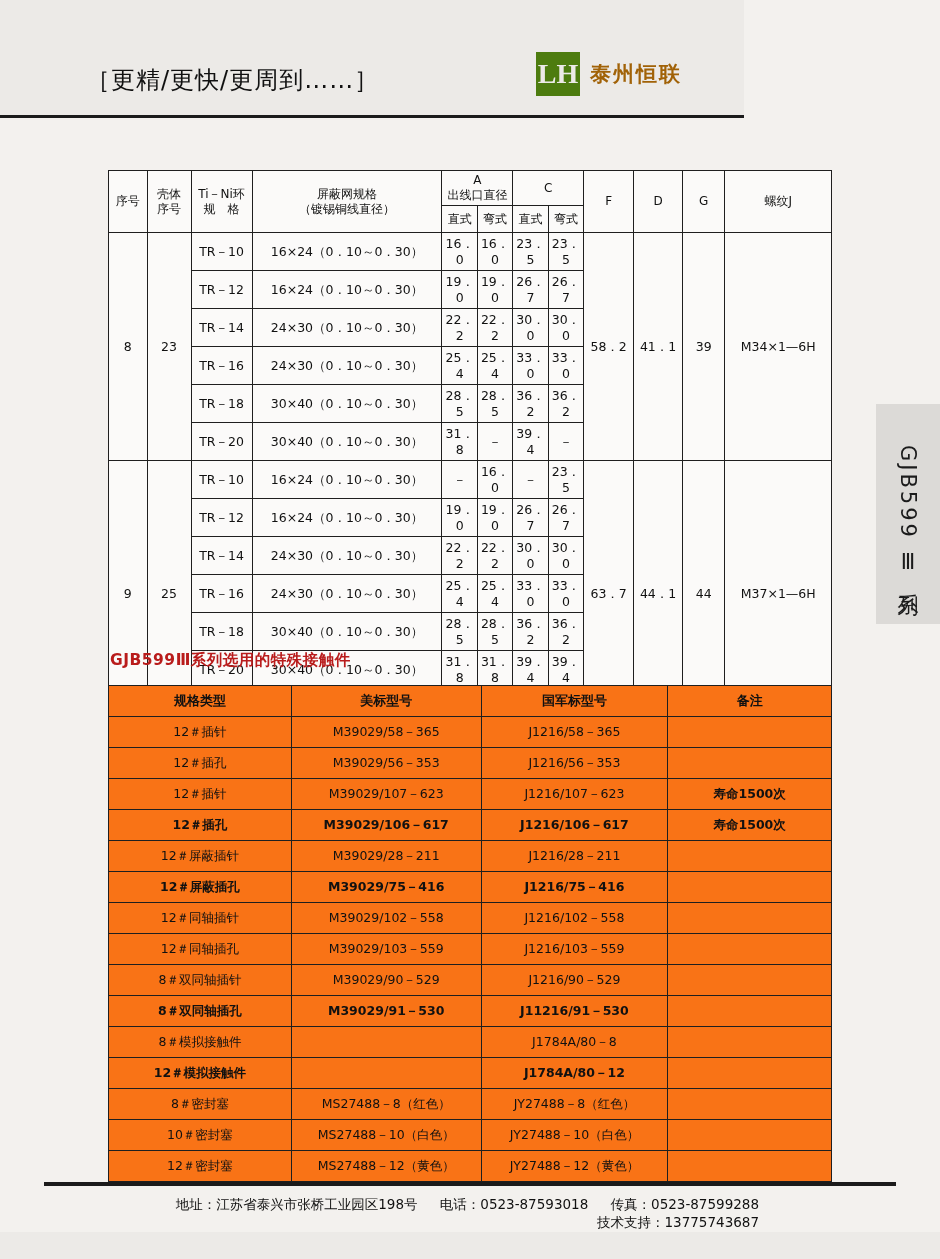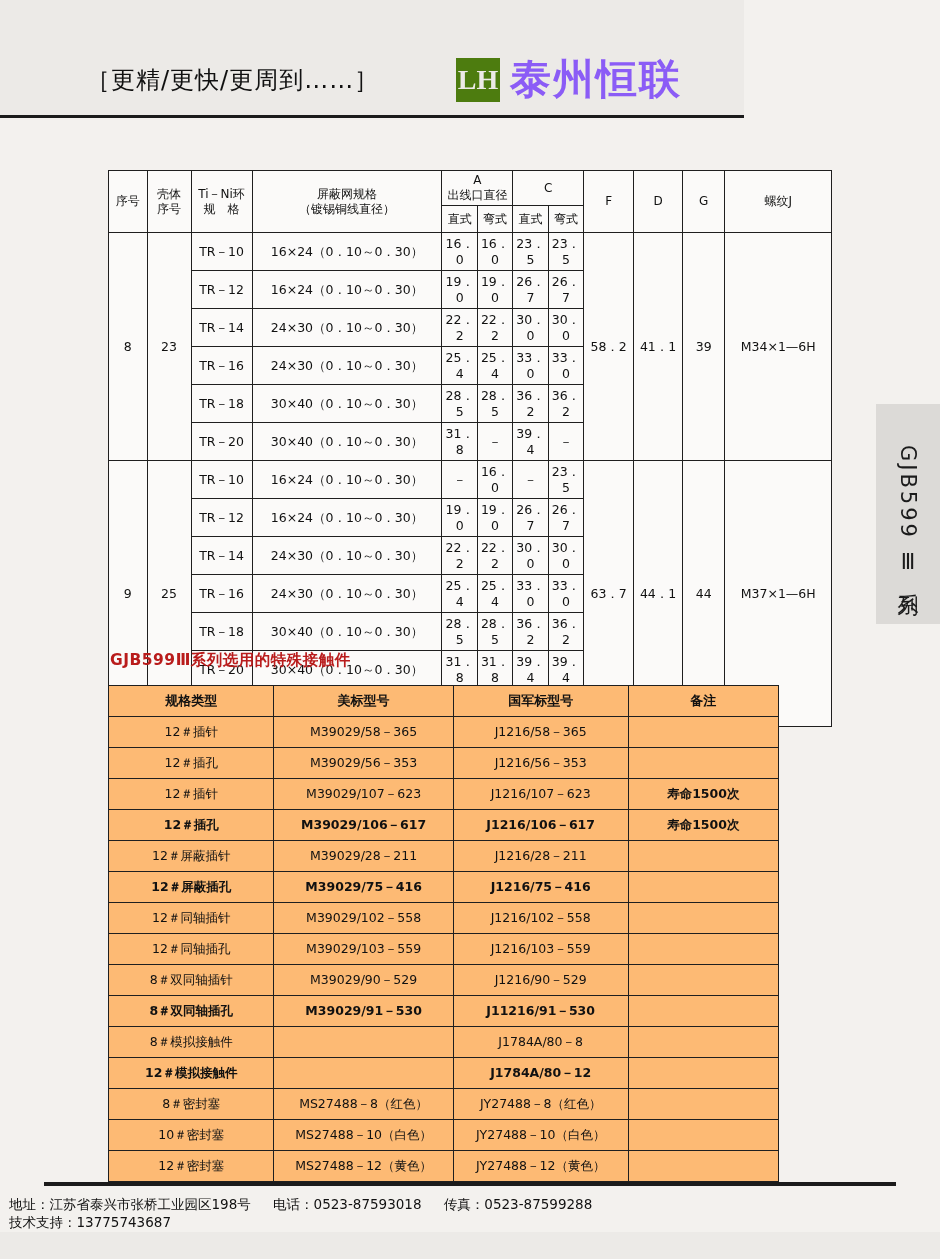--- a/index.html
+++ b/index.html
@@ -31,21 +31,21 @@
     position:absolute; right:62px; top:52px;
     display:flex; align-items:center;
   }
   .brand-mark{
     width:44px; height:44px; background:#4d7c0f; color:#eceae7;
     font-weight:bold; font-size:28px; line-height:44px; text-align:center;
     margin-right:10px;
     font-family:"Liberation Serif", serif;
   }
   .brand-name{
-    font-size:41px; font-weight:bold; letter-spacing:2px; color:#8b5cf6;
+    font-size:21px; font-weight:bold; letter-spacing:2px; color:#a16207;
     font-family:"DejaVu Sans","Liberation Sans",sans-serif;
   }
   
   .side-tab{
     position:absolute; right:0; top:404px; width:64px; height:220px;
     background:#dcdad7;
     display:flex; align-items:center; justify-content:center;
   }
   .side-tab span{
     writing-mode:vertical-rl;
@@ -76,39 +76,39 @@
   .cn{ font-family:"DejaVu Sans","Liberation Sans",sans-serif; }
 
   
   .sec-title{
     position:absolute; left:110px; top:650px;
     font-size:15.5px; font-weight:bold; color:#b91c1c;
     font-family:"DejaVu Sans","Liberation Sans",sans-serif;
     letter-spacing:0.5px;
   }
   .contact-table{
-    position:absolute; left:108px; top:685px; width:671px;
-    font-size:12.5px; background:#fdba74;
+    position:absolute; left:108px; top:685px; width:724px;
+    font-size:12.5px; background:#f97316;
   }
   .contact-table td, .contact-table th{
     border:1px solid #1f1f1f;
     text-align:center; vertical-align:middle;
     height:28px; padding:1px 4px;
     font-family:"DejaVu Sans","Liberation Sans",sans-serif;
   }
   .contact-table th{ font-weight:bold; font-size:13px; }
   .contact-table .b{ font-weight:bold; }
 
   
   .footer-rule{
     position:absolute; left:44px; top:1182px; width:852px; height:4px; background:#1b1b1b;
   }
   .footer{
     position:absolute; left:0; top:1196px; width:768px;
-    text-align:left; font-size:13.5px; color:#111;
+    text-align:right; font-size:13.5px; color:#111;
     font-family:"DejaVu Sans","Liberation Sans",sans-serif;
   }
   .footer span{ margin:0 9px; white-space:nowrap; }
   .footer-band{
     position:absolute; left:0; top:1232px; width:940px; height:27px; background:#eceae7;
   }
 </style>
 </head>
 <body>
 

